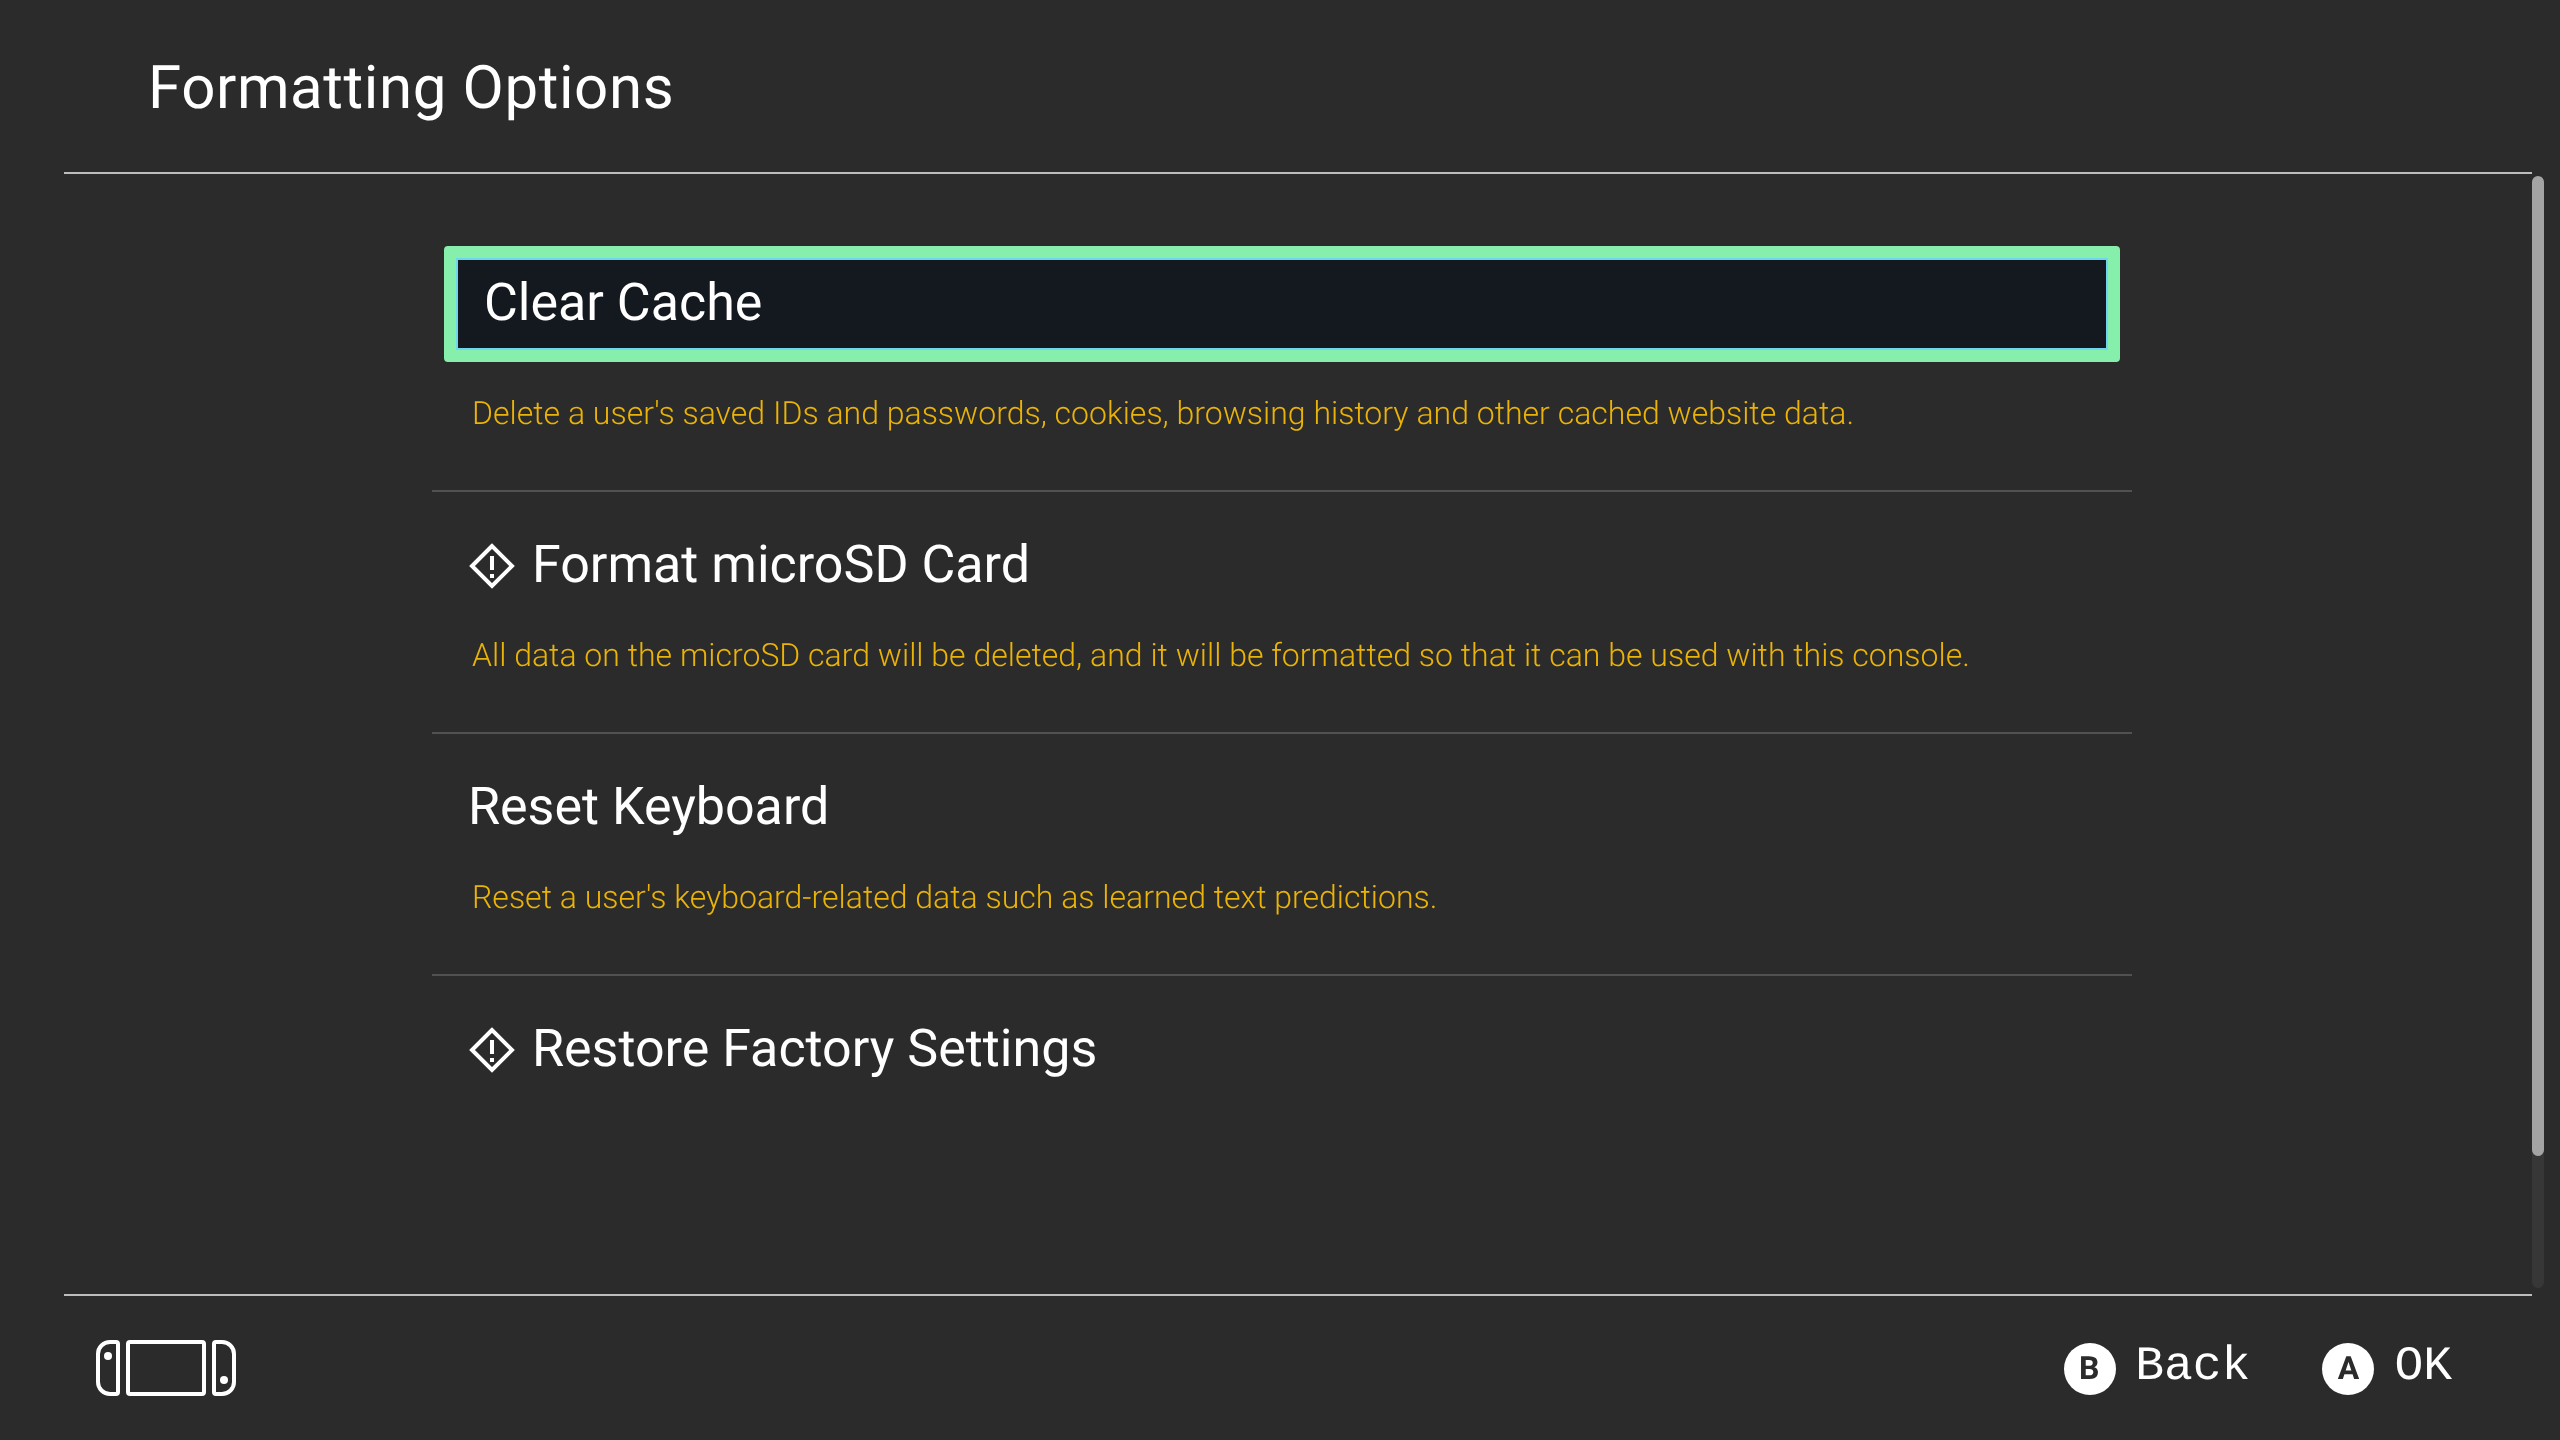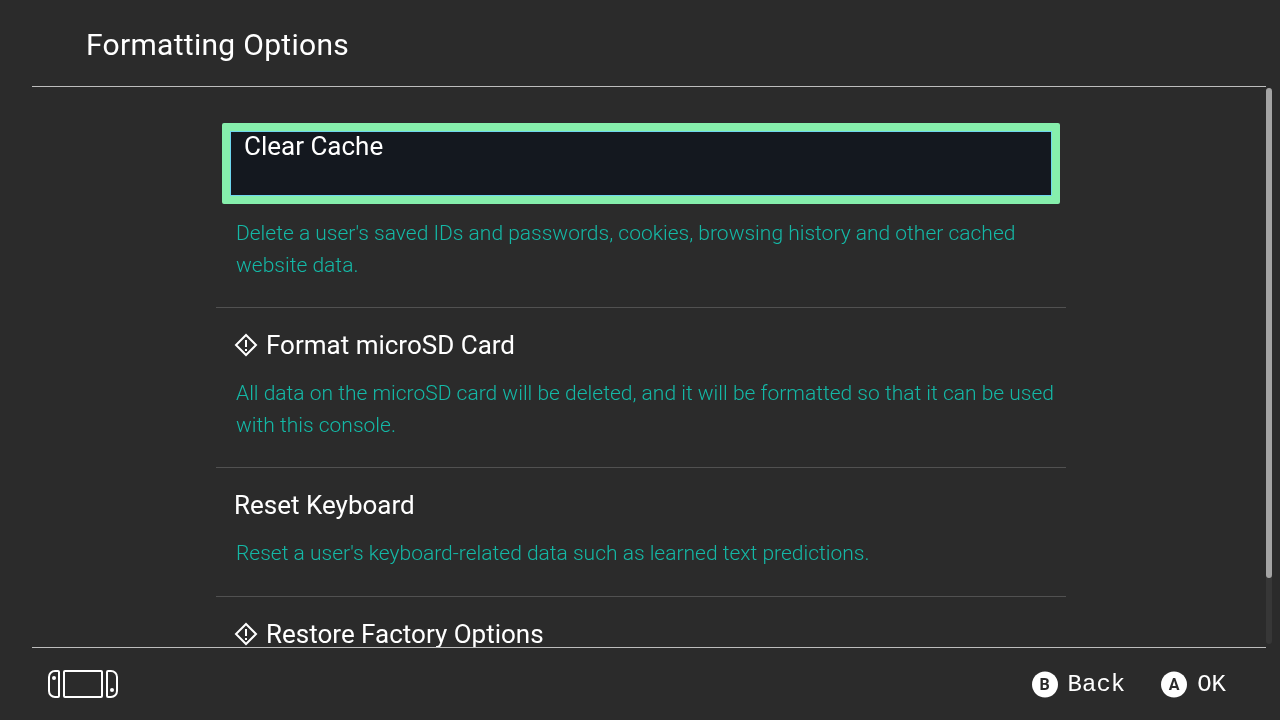--- a/index.html
+++ b/index.html
@@ -13,21 +13,21 @@
     font-weight: 300;
   }
   .screen {
     position: relative;
     width: 1280px;
     height: 720px;
   }
   
   .header {
     position: absolute;
-    left: 14px; right: 0; top: 0;
+    left: 2px; right: 0; top: 0;
     height: 88px;
     padding-left: 72px;
     display: flex;
     align-items: center;
   }
   .header h1 {
     font-size: 30px;
     font-weight: 400;
     color: #fff;
     letter-spacing: 0.3px;
@@ -62,38 +62,38 @@
     font-size: 26px;
     font-weight: 400;
     color: #fff;
     display: flex;
     align-items: center;
     gap: 8px;
     padding-left: 12px;
   }
   .row .desc {
     margin-top: 18px;
-    font-size: 21px;
+    font-size: 16px;
     line-height: 1.5;
-    color: #14b8a6;
+    color: #eab308;
     padding-left: 14px;
   }
   
   .row.selected {
     border-bottom: 1px solid rgba(255,255,255,0.18);
     padding: 0 6px 26px 6px;
   }
   .row.selected .sel-box {
     margin-top: 36px;
-    height: 81px;
-    border: 8px solid #86efac;
+    height: 58px;
+    border: 6px solid #86efac;
     border-radius: 2px;
     background: #14181f;
     display: flex;
-    align-items: flex-start;
+    align-items: center;
     padding-left: 14px;
     box-shadow: inset 0 0 0 1px #6ed6ef;
   }
   .row.selected .sel-box .title {
     padding-left: 0;
   }
   .row.selected .desc {
     margin-top: 14px;
   }
   .warn-icon {
@@ -250,21 +250,21 @@
 
       <div class="row last">
         <div class="title">
           <span class="warn-icon">
             <svg viewBox="0 0 24 24" width="24" height="24">
               <path d="M12 2 L2 12 L12 22 L22 12 Z" fill="none" stroke="#ffffff" stroke-width="2"></path>
               <rect x="11" y="7" width="2" height="7" fill="#ffffff"></rect>
               <rect x="11" y="16" width="2" height="2" fill="#ffffff"></rect>
             </svg>
           </span>
-          <span>Restore Factory Options</span>
+          <span>Restore Factory Settings</span>
         </div>
       </div>
 
     </div>
   </div>
 
   <div class="scroll-track">
     <div class="scroll-thumb"></div>
   </div>
 

